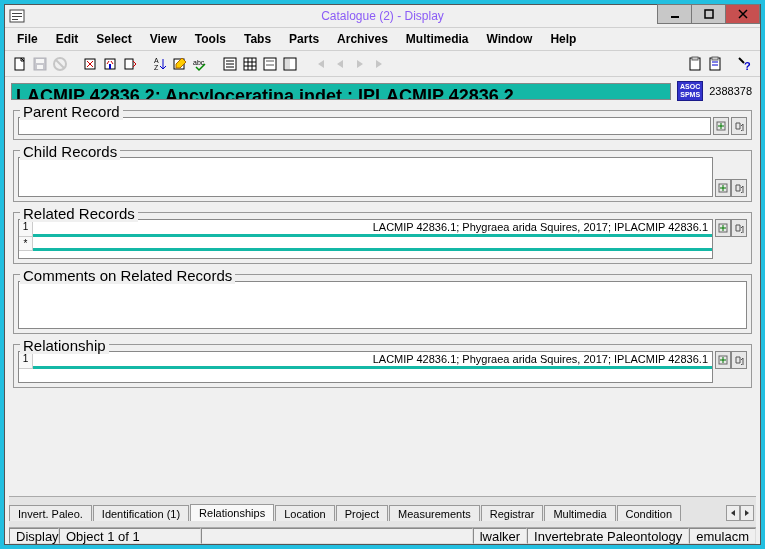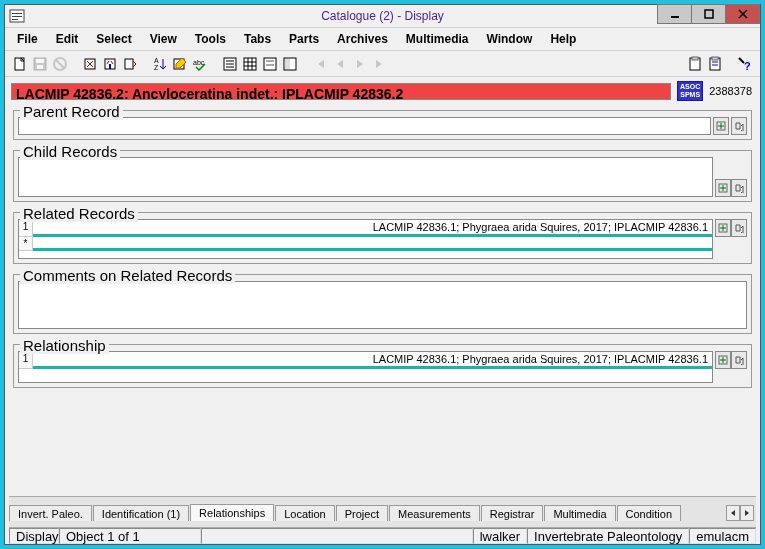--- a/index.html
+++ b/index.html
@@ -28,21 +28,21 @@
   }
   .titlebar .app-icon {
     width: 16px; height: 16px;
     margin-left: 4px;
   }
   .titlebar .title {
     position: absolute;
     left: 0; right: 0;
     text-align: center;
     font-size: 12px;
-    color: #4c1d95;
+    color: #8b5cf6;
     pointer-events: none;
   }
   .titlebar .controls {
     position: absolute;
     right: 0; top: -1px;
     display: flex;
   }
   .titlebar .controls .btn {
     width: 35px; height: 20px;
     display: flex;
@@ -80,24 +80,24 @@
   svg { display: block; }
   .header-row {
     display: flex;
     align-items: center;
     padding: 4px 6px;
     gap: 6px;
   }
   .header-row .header-text {
     flex: 1;
     border: 1px solid #888;
-    background: #ef4444;
+    background: #14b8a6;
     padding: 2px 4px;
     font-weight: bold;
-    font-size: 14px;
+    font-size: 18px;
     height: 17px;
     overflow: hidden;
     white-space: nowrap;
   }
   .badge-asoc {
     width: 26px; height: 20px;
     border: 1px solid #1a1a8a;
     background: #3333cc;
     color: #fff;
     font-size: 7px;

